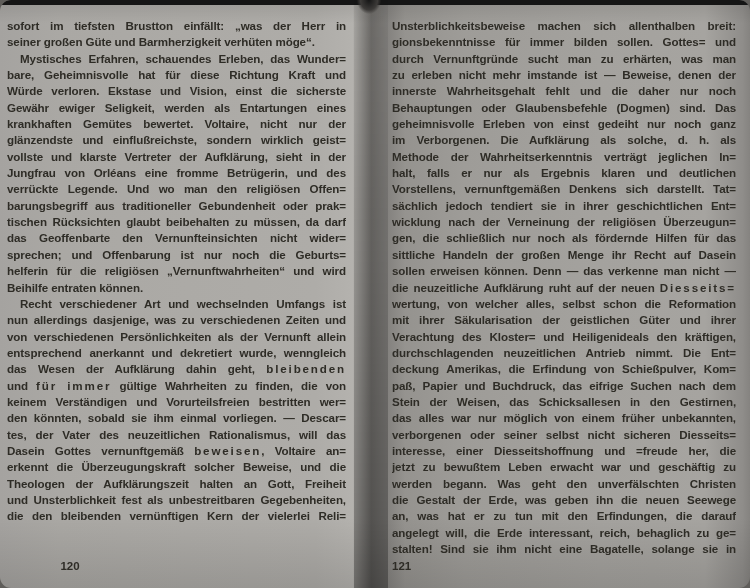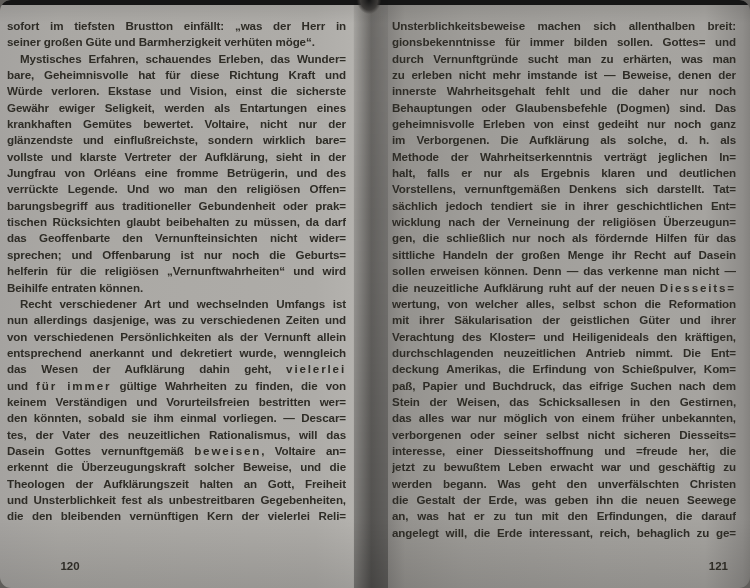--- a/index.html
+++ b/index.html
@@ -26,51 +26,51 @@
     color:#2e2c26;letter-spacing:-0.1px;
   }
   .pagetext.left{left:7px;width:339px;}
   .pagetext.right{left:392px;width:344px;}
   .line{height:16.35px;text-align:justify;text-align-last:justify;}
   .line.last{text-align-last:left;}
   .line.indent{text-indent:13px;}
   .sp{letter-spacing:.16em;}
   .pagenum{position:absolute;top:560px;font-size:11.5px;font-weight:700;color:#2e2c26;}
   .pagenum.left{left:20px;width:100px;text-align:center;}
-  .pagenum.right{left:392px;width:336px;text-align:right;padding-right:8px;}
+  .pagenum.right{left:392px;width:336px;padding-right:8px;}
 </style>
 </head>
 <body>
 
 <div class="scan">
   <div class="top-strip"></div>
 
   <div class="pagetext left">
       <div class="line">sofort im tiefsten Brustton einfällt: „was der Herr in</div>
       <div class="line last">seiner großen Güte und Barmherzigkeit verhüten möge“.</div>
       <div class="line indent">Mystisches Erfahren, schauendes Erleben, das Wunder=</div>
       <div class="line">bare, Geheimnisvolle hat für diese Richtung Kraft und</div>
       <div class="line">Würde verloren. Ekstase und Vision, einst die sicherste</div>
       <div class="line">Gewähr ewiger Seligkeit, werden als Entartungen eines</div>
       <div class="line">krankhaften Gemütes bewertet. Voltaire, nicht nur der</div>
-      <div class="line">glänzendste und einflußreichste, sondern wirklich bare=</div>
+      <div class="line">glänzendste und einflußreichste, sondern wirklich geist=</div>
       <div class="line">vollste und klarste Vertreter der Aufklärung, sieht in der</div>
       <div class="line">Jungfrau von Orléans eine fromme Betrügerin, und des</div>
       <div class="line">verrückte Legende. Und wo man den religiösen Offen=</div>
       <div class="line">barungsbegriff aus traditioneller Gebundenheit oder prak=</div>
       <div class="line">tischen Rücksichten glaubt beibehalten zu müssen, da darf</div>
       <div class="line">das Geoffenbarte den Vernunfteinsichten nicht wider=</div>
       <div class="line">sprechen; und Offenbarung ist nur noch die Geburts=</div>
       <div class="line">helferin für die religiösen „Vernunftwahrheiten“ und wird</div>
       <div class="line last">Beihilfe entraten können.</div>
       <div class="line indent">Recht verschiedener Art und wechselnden Umfangs ist</div>
       <div class="line">nun allerdings dasjenige, was zu verschiedenen Zeiten und</div>
       <div class="line">von verschiedenen Persönlichkeiten als der Vernunft allein</div>
       <div class="line">entsprechend anerkannt und dekretiert wurde, wenngleich</div>
-      <div class="line"><span>das Wesen der Aufklärung dahin geht, </span><span class="sp">vielerlei</span><span></span></div>
+      <div class="line"><span>das Wesen der Aufklärung dahin geht, </span><span class="sp">bleibenden</span><span></span></div>
       <div class="line"><span>und </span><span class="sp">für immer</span><span> gültige Wahrheiten zu finden, die von</span></div>
       <div class="line">keinem Verständigen und Vorurteilsfreien bestritten wer=</div>
       <div class="line">den könnten, sobald sie ihm einmal vorliegen. — Descar=</div>
       <div class="line">tes, der Vater des neuzeitlichen Rationalismus, will das</div>
       <div class="line"><span>Dasein Gottes vernunftgemäß </span><span class="sp">beweisen</span><span>, Voltaire an=</span></div>
       <div class="line">erkennt die Überzeugungskraft solcher Beweise, und die</div>
       <div class="line">Theologen der Aufklärungszeit halten an Gott, Freiheit</div>
       <div class="line">und Unsterblichkeit fest als unbestreitbaren Gegebenheiten,</div>
       <div class="line">die den bleibenden vernünftigen Kern der vielerlei Reli=</div>
     </div>
@@ -101,20 +101,21 @@
       <div class="line">paß, Papier und Buchdruck, das eifrige Suchen nach dem</div>
       <div class="line">Stein der Weisen, das Schicksallesen in den Gestirnen,</div>
       <div class="line">das alles war nur möglich von einem früher unbekannten,</div>
       <div class="line">verborgenen oder seiner selbst nicht sicheren Diesseits=</div>
       <div class="line">interesse, einer Diesseitshoffnung und =freude her, die</div>
       <div class="line">jetzt zu bewußtem Leben erwacht war und geschäftig zu</div>
       <div class="line">werden begann. Was geht den unverfälschten Christen</div>
       <div class="line">die Gestalt der Erde, was geben ihn die neuen Seewege</div>
       <div class="line">an, was hat er zu tun mit den Erfindungen, die darauf</div>
       <div class="line">angelegt will, die Erde interessant, reich, behaglich zu ge=</div>
+      <div class="line">stalten! Sind sie ihm nicht eine Bagatelle, solange sie in</div>
     </div>
 
   <div class="pagenum left">120</div>
 
   <div class="pagenum right">121</div>
 
   <div class="gutter-shadow"></div>
   <div class="gutter-top"></div>
 </div>
 

